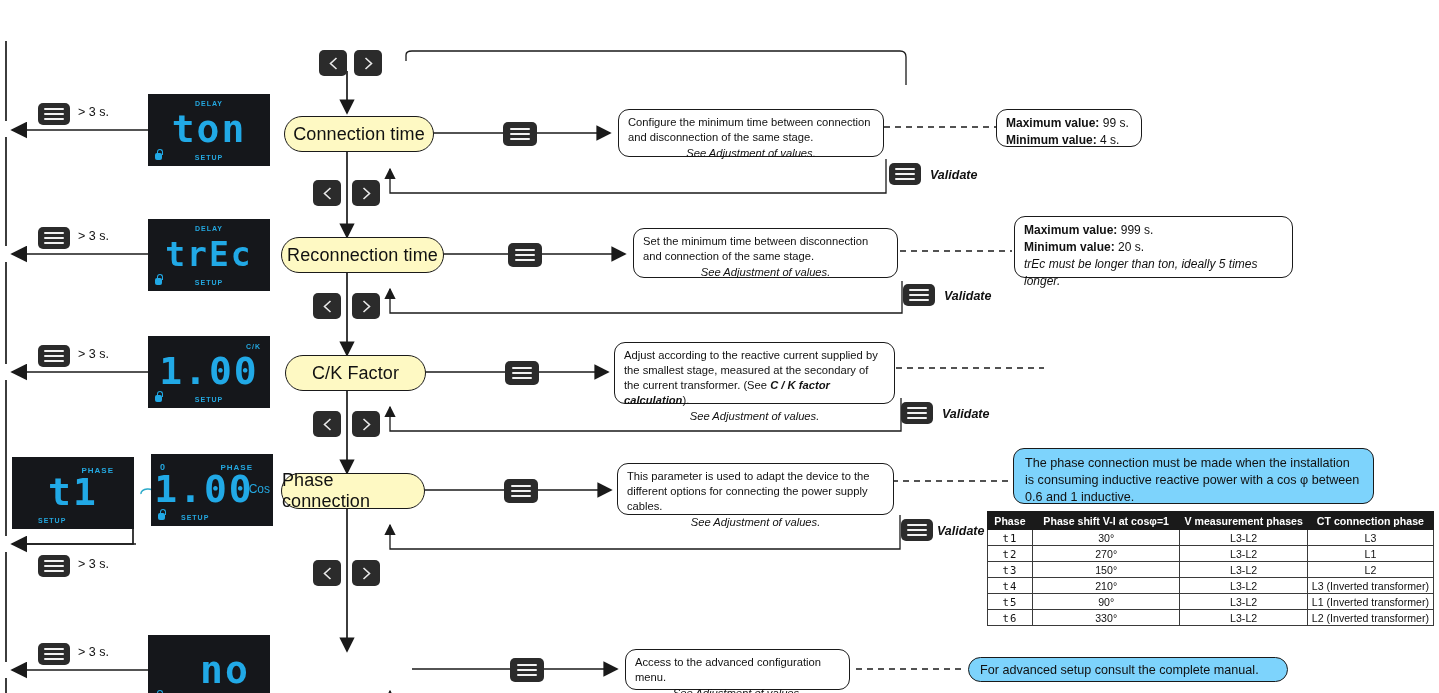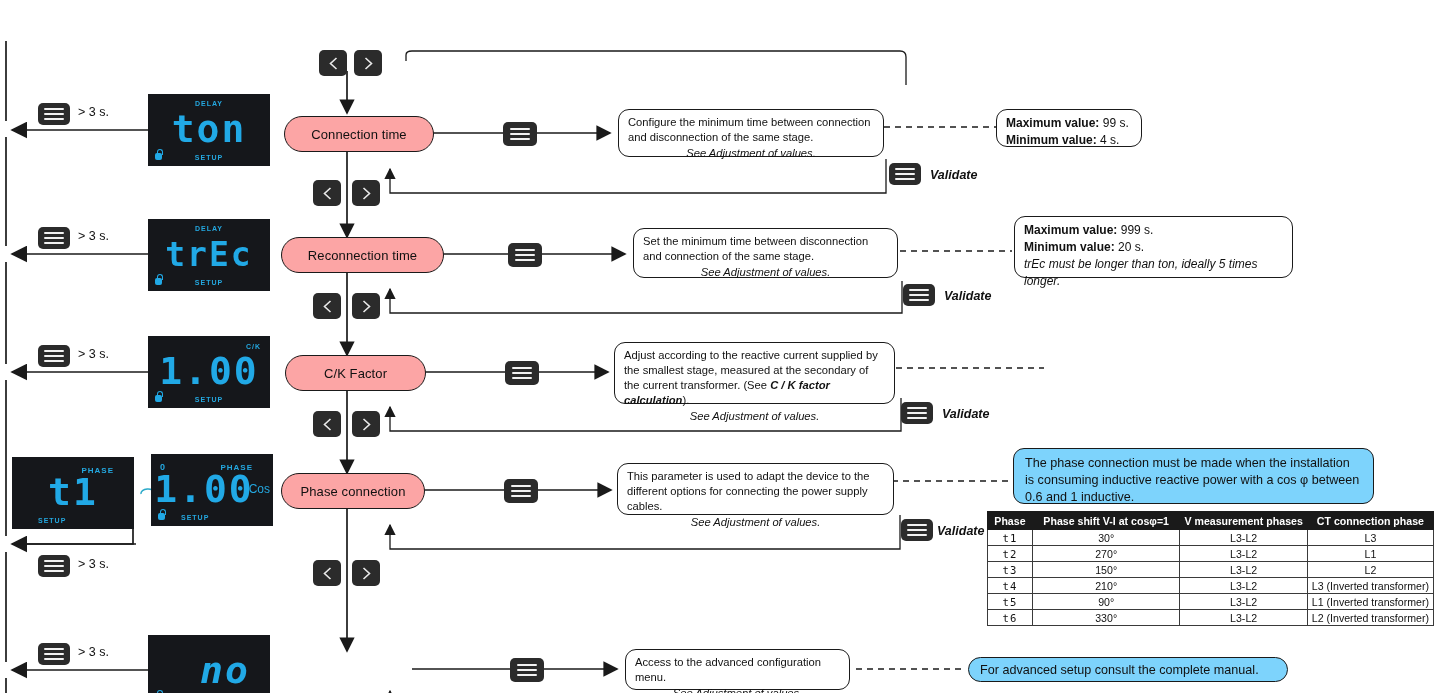--- a/index.html
+++ b/index.html
@@ -2,23 +2,23 @@
 <html><head>
 <meta charset="utf-8">
 <style>
   html,body{margin:0;padding:0;background:#ffffff;}
   body{width:1439px;height:693px;position:relative;overflow:hidden;
        font-family:"Liberation Sans","DejaVu Sans",sans-serif;color:#1a1a1a;}
   .stage{position:absolute;left:0;top:0;width:1439px;height:693px;margin-top:41px;}
   svg.wires{position:absolute;left:0;top:0;width:1439px;height:693px;pointer-events:none;}
 
   
-  .node{position:absolute;border:1.6px solid #1a1a1a;border-radius:22px;background:#fca5a5;
+  .node{position:absolute;border:1.6px solid #1a1a1a;border-radius:22px;background:#fef9c3;
         display:flex;align-items:center;justify-content:center;
-        font-size:13px;letter-spacing:.1px;color:#111;height:34px;}
+        font-size:18px;letter-spacing:.1px;color:#111;height:34px;}
 
   
   .descbox{position:absolute;border:1.3px solid #1a1a1a;border-radius:11px;background:#fff;
            box-sizing:border-box;padding:5px 9px;font-size:11.2px;line-height:1.33;color:#111;}
   .descbox .ital{font-style:italic;display:block;text-align:center;margin-top:1px;}
   .descbox .bold-ital{font-style:italic;font-weight:bold;}
 
   .valbox{position:absolute;border:1.3px solid #1a1a1a;border-radius:11px;background:#fff;
           box-sizing:border-box;padding:5px 9px;font-size:12px;line-height:1.42;color:#111;}
   .valbox b{font-weight:bold;}
@@ -431,21 +431,21 @@
   </div>
 
   <div class="menubtn" style="left:38px;top:602px;">
     <i></i>
       <i></i>
       <i></i>
   </div>
   <div class="lbl hold" style="left:78px;top:604px;">&gt; 3 s.</div>
 
   <div class="lcd" style="left:148px;top:594px;width:122px;height:72px;">
-    <span class="seg7" style="padding-left:32px;font-style:italic;">no</span>
+    <span class="seg7" style="padding-left:32px;">no</span>
     <span class="tag" style="bottom:5px;left:30px;">SETUP</span>
     <span class="lock">
         <span class="shk"></span>
         <span class="body"></span>
       </span>
   </div>
 
 
   <div class="menubtn big" style="left:510px;top:617px;">
     <i></i>

